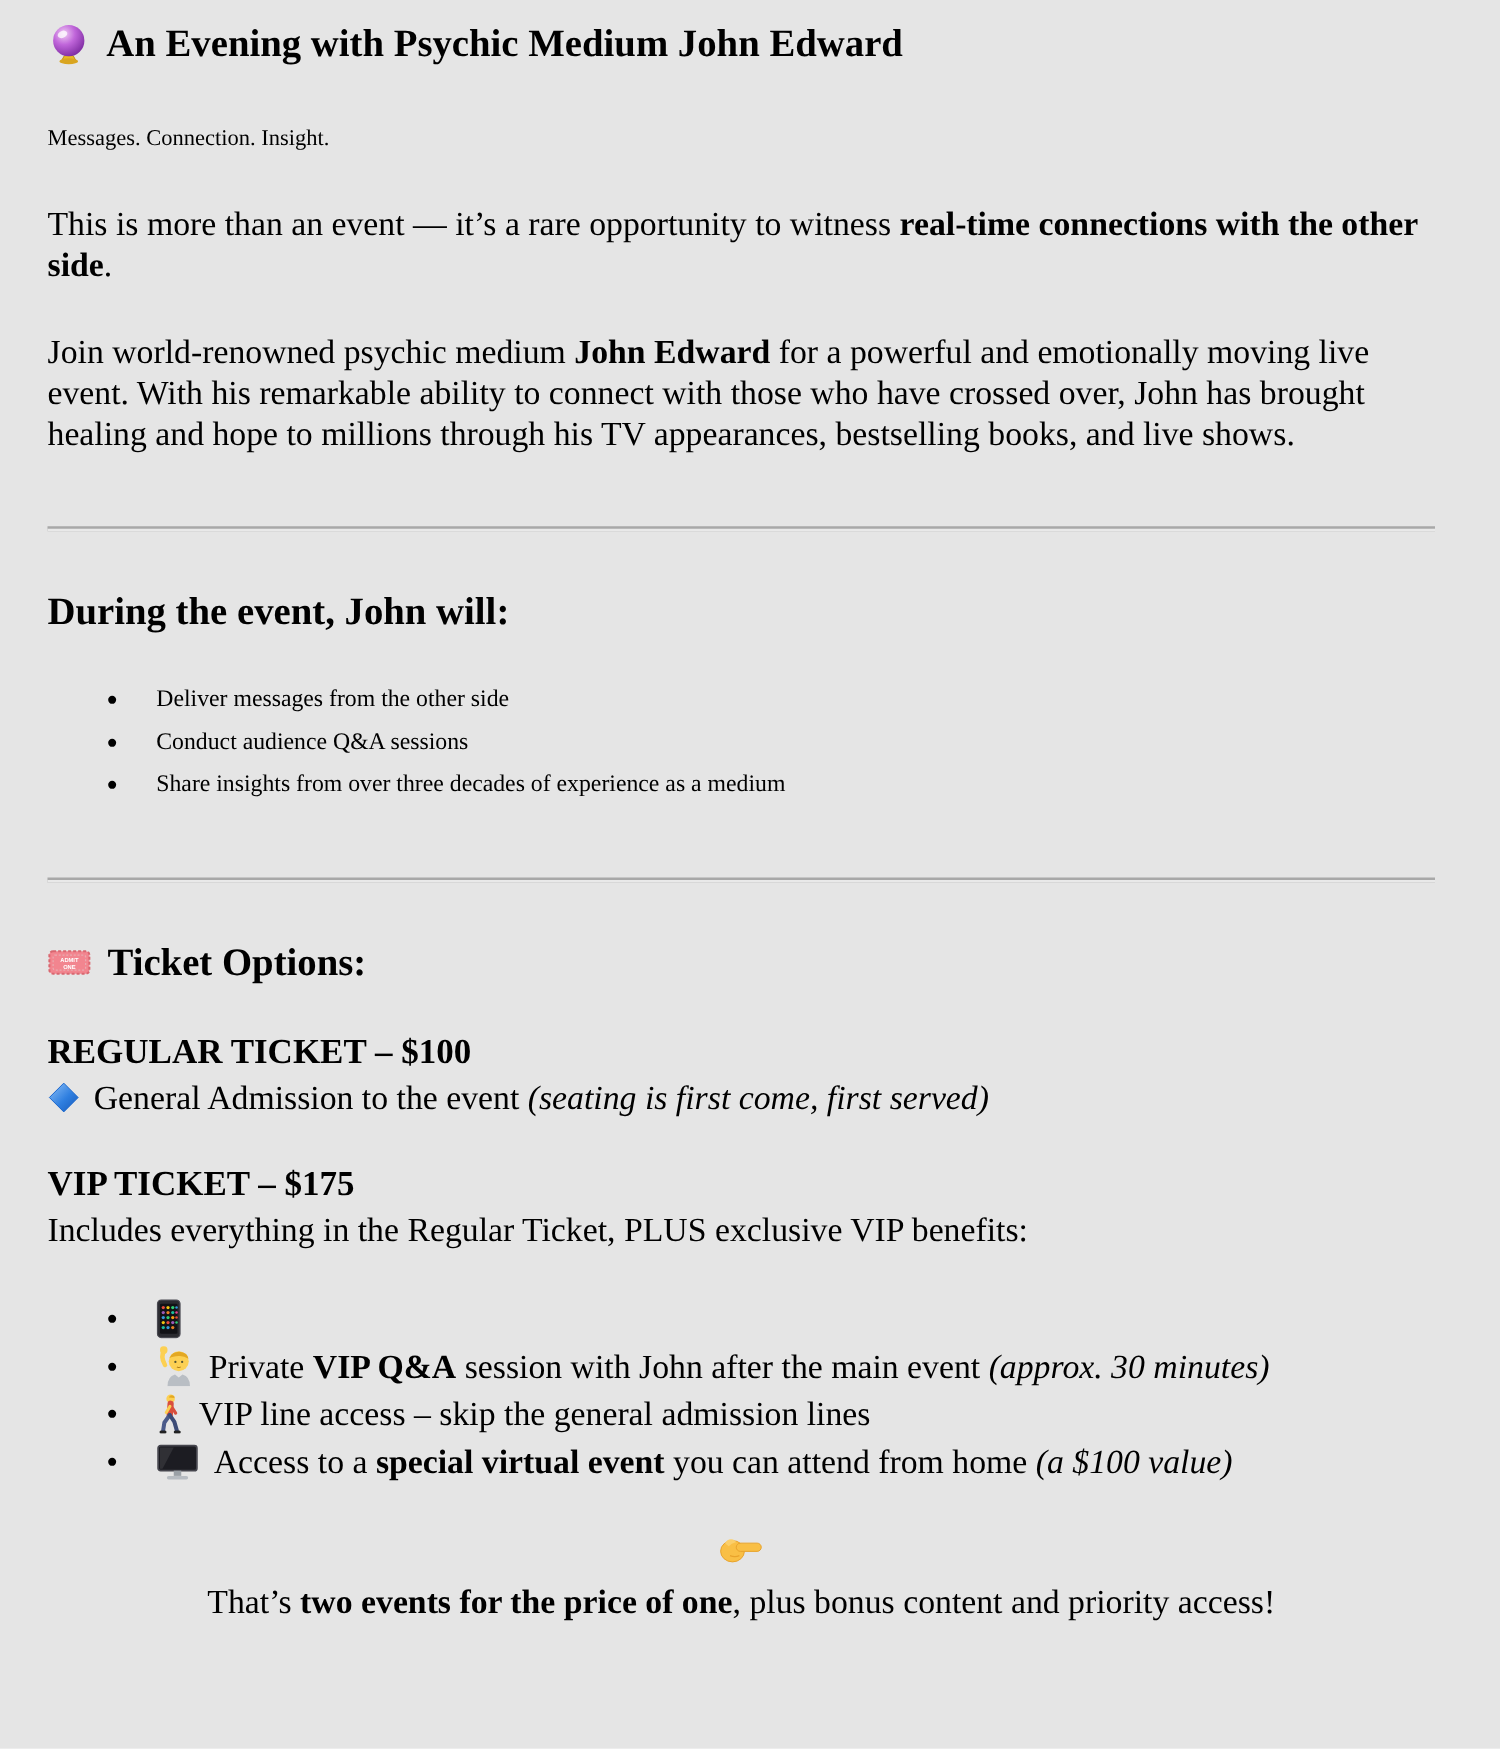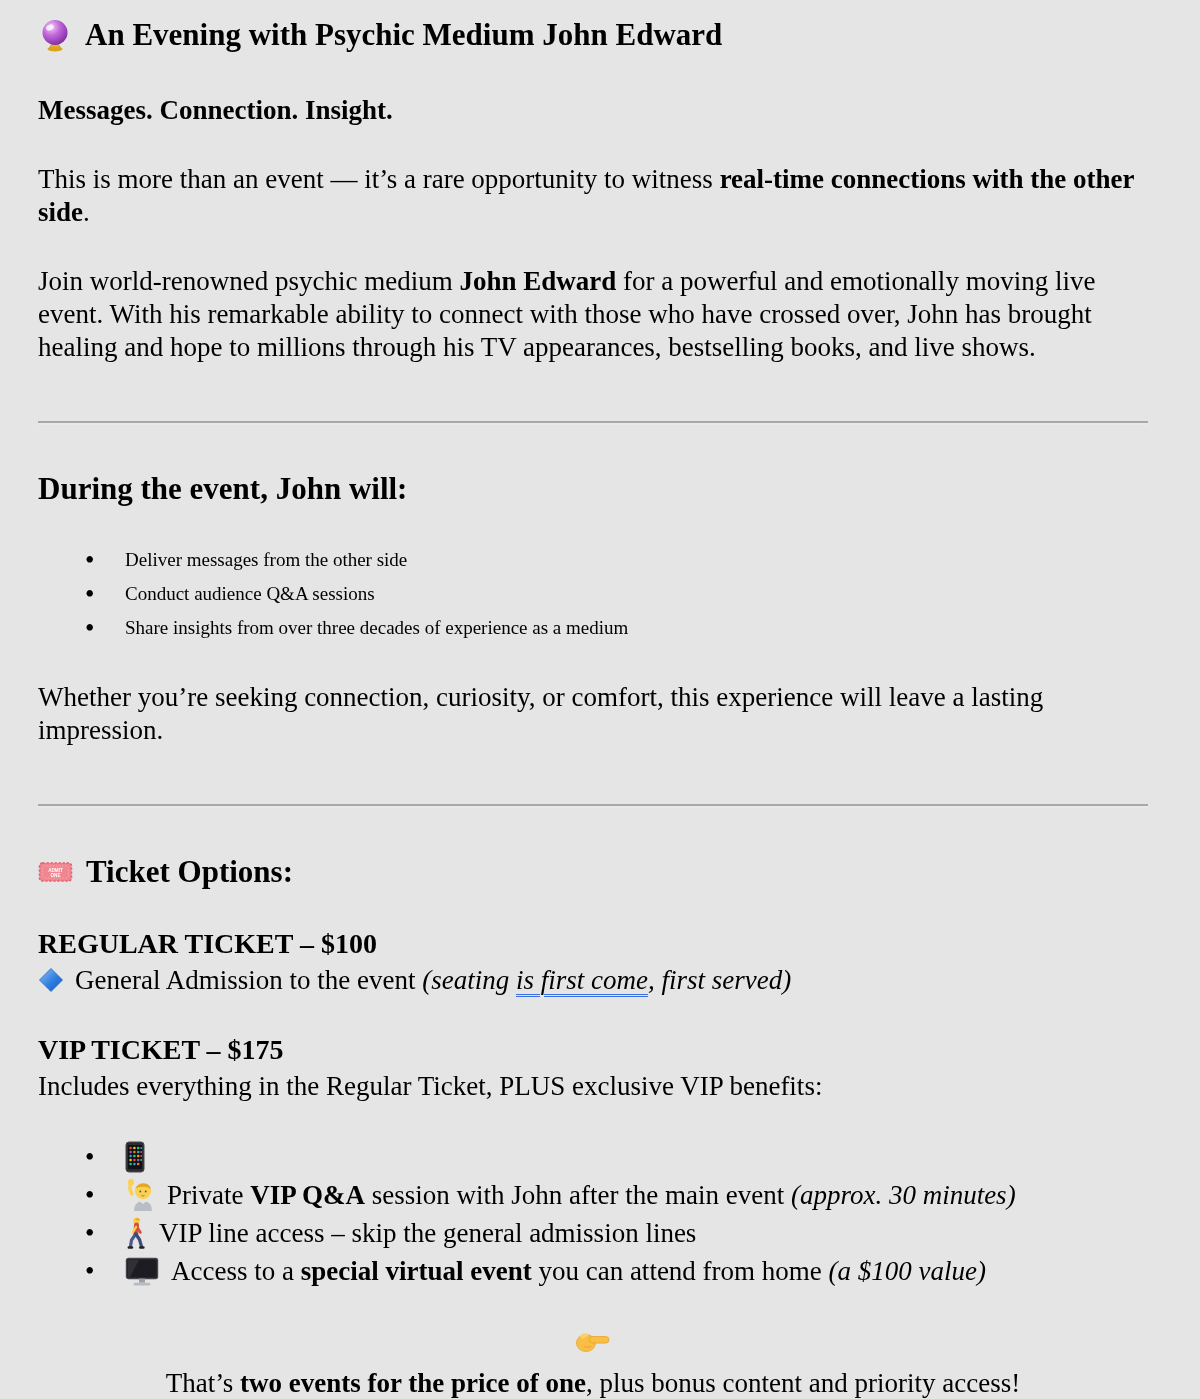--- a/index.html
+++ b/index.html
@@ -15,21 +15,21 @@
   .b { font-weight: bold; }
   .i { font-style: italic; }
 
   .title-row {
     display: flex; align-items: center; gap: 13px;
     font-size: 31px; font-weight: bold; line-height: 42px;
     margin: 0;
   }
   .tagline {
     margin: 38px 0 0 0;
-    font-size: 27px; font-weight: bold; line-height: 33px;
+    font-size: 18px; font-weight: normal; line-height: 33px;
   }
   p.body {
     margin: 36px 0 0 0;
     font-size: 27px; line-height: 33px;
   }
   hr.rule {
     border: none;
     height: 2px;
     background: #a8a8a8;
     border-bottom: 2px solid #e9e9e9;
@@ -79,21 +79,20 @@
     display: inline-block;
     vertical-align: -7px;
     margin-right: 12px;
   }
   .final-line {
     display: flex; align-items: center; gap: 10px;
     margin: 38px 0 0 0;
     font-size: 27px; line-height: 38px; flex-direction: column;
   }
   .grammar-underline {
-    text-decoration: underline;
     text-decoration-style: double;
     text-decoration-color: #3b6fe0;
     text-decoration-thickness: 1px;
     text-underline-offset: 5px;
   }
   .icon { display: inline-flex; align-items: center; justify-content: center; }
 </style>
 </head>
 <body>
 
@@ -127,21 +126,20 @@
   <hr class="rule">
 
   <h2 class="section-heading">During the event, John will:</h2>
 
   <ul class="plain-list">
     <li>Deliver messages from the other side</li>
     <li>Conduct audience Q&amp;A sessions</li>
     <li>Share insights from over three decades of experience as a medium</li>
   </ul>
 
-  <p class="body">Whether you’re seeking connection, curiosity, or comfort, this experience will leave a lasting impression.</p>
 
   <hr class="rule">
 
   <h2 class="section-heading">
     <span class="icon">
       <svg width="35" height="26" viewBox="0 0 35 26">
         <rect x="1.5" y="4" width="32" height="18" rx="3" fill="#f2858f" stroke="#d96770" stroke-width="1.6" stroke-dasharray="2.4 1.6"></rect>
         <rect x="4.5" y="7" width="26" height="12" rx="1.5" fill="none" stroke="#e9aab0" stroke-width="1" stroke-dasharray="1.6 1.4"></rect>
         <text x="17.5" y="12.6" font-size="4.6" font-weight="bold" fill="#ffffff" text-anchor="middle" font-family="'Liberation Sans', sans-serif">ADMIT</text>
         <text x="17.5" y="18" font-size="4.6" font-weight="bold" fill="#ffffff" text-anchor="middle" font-family="'Liberation Sans', sans-serif">ONE</text>

